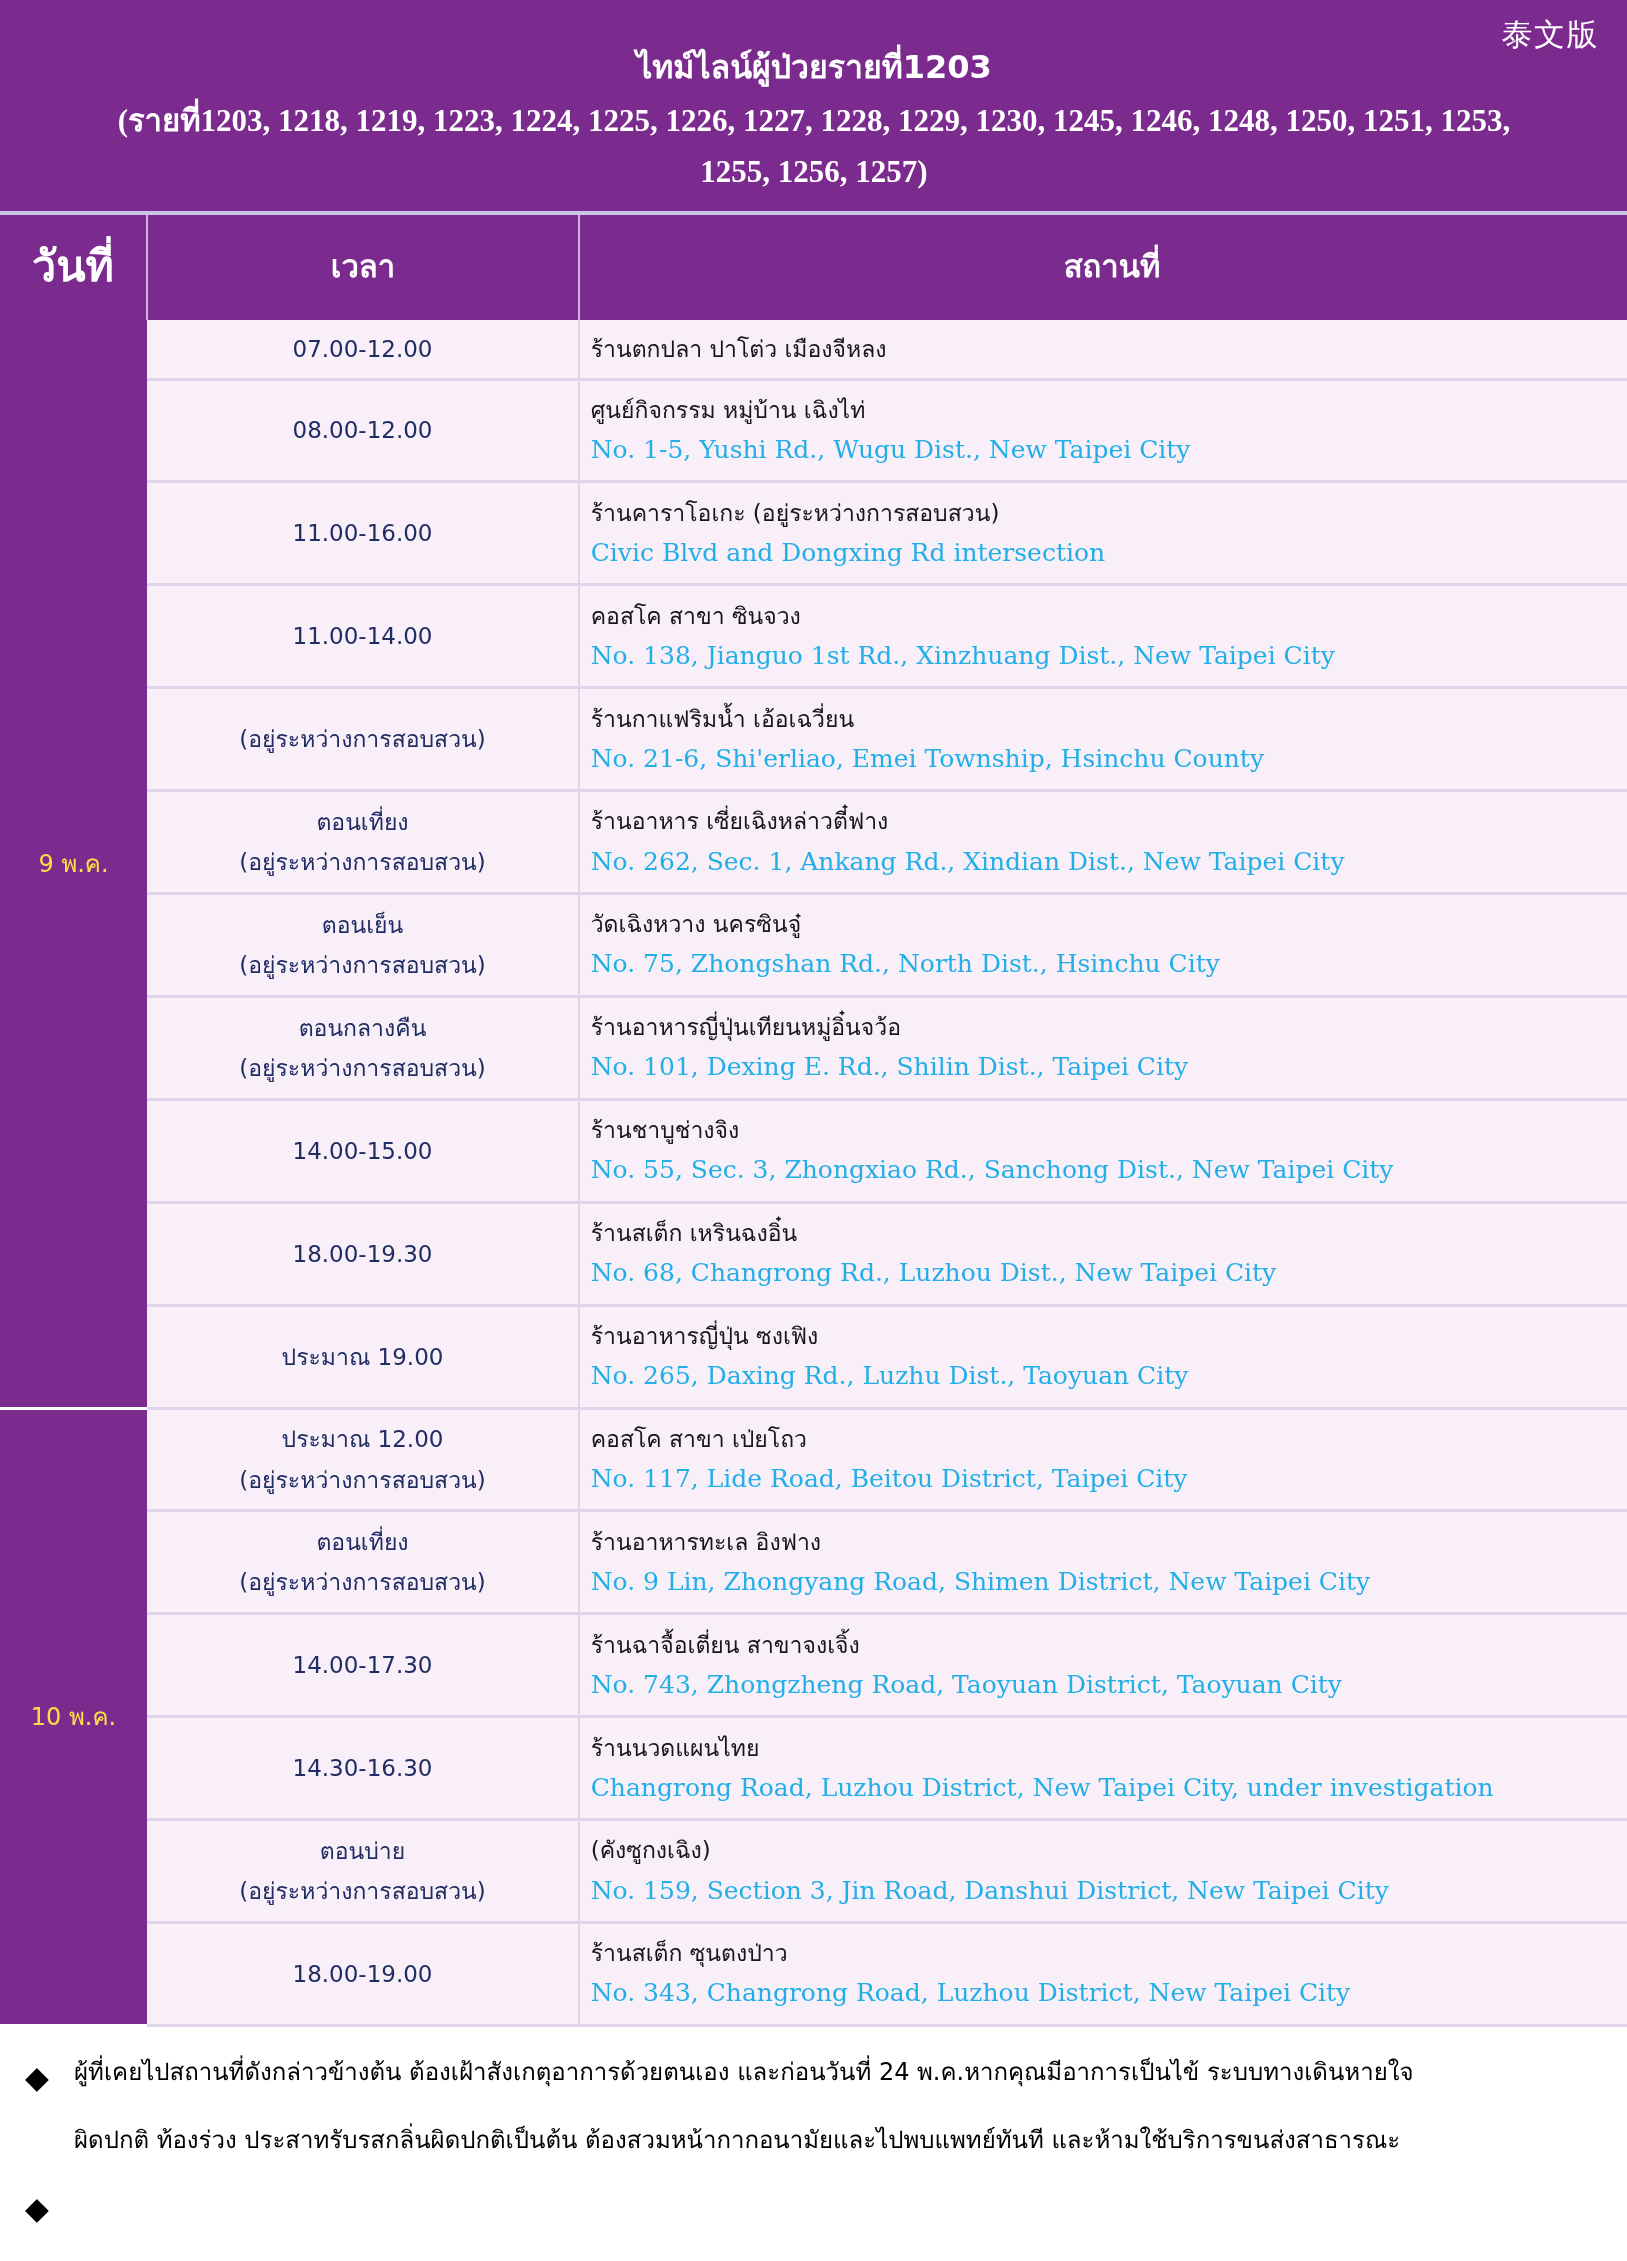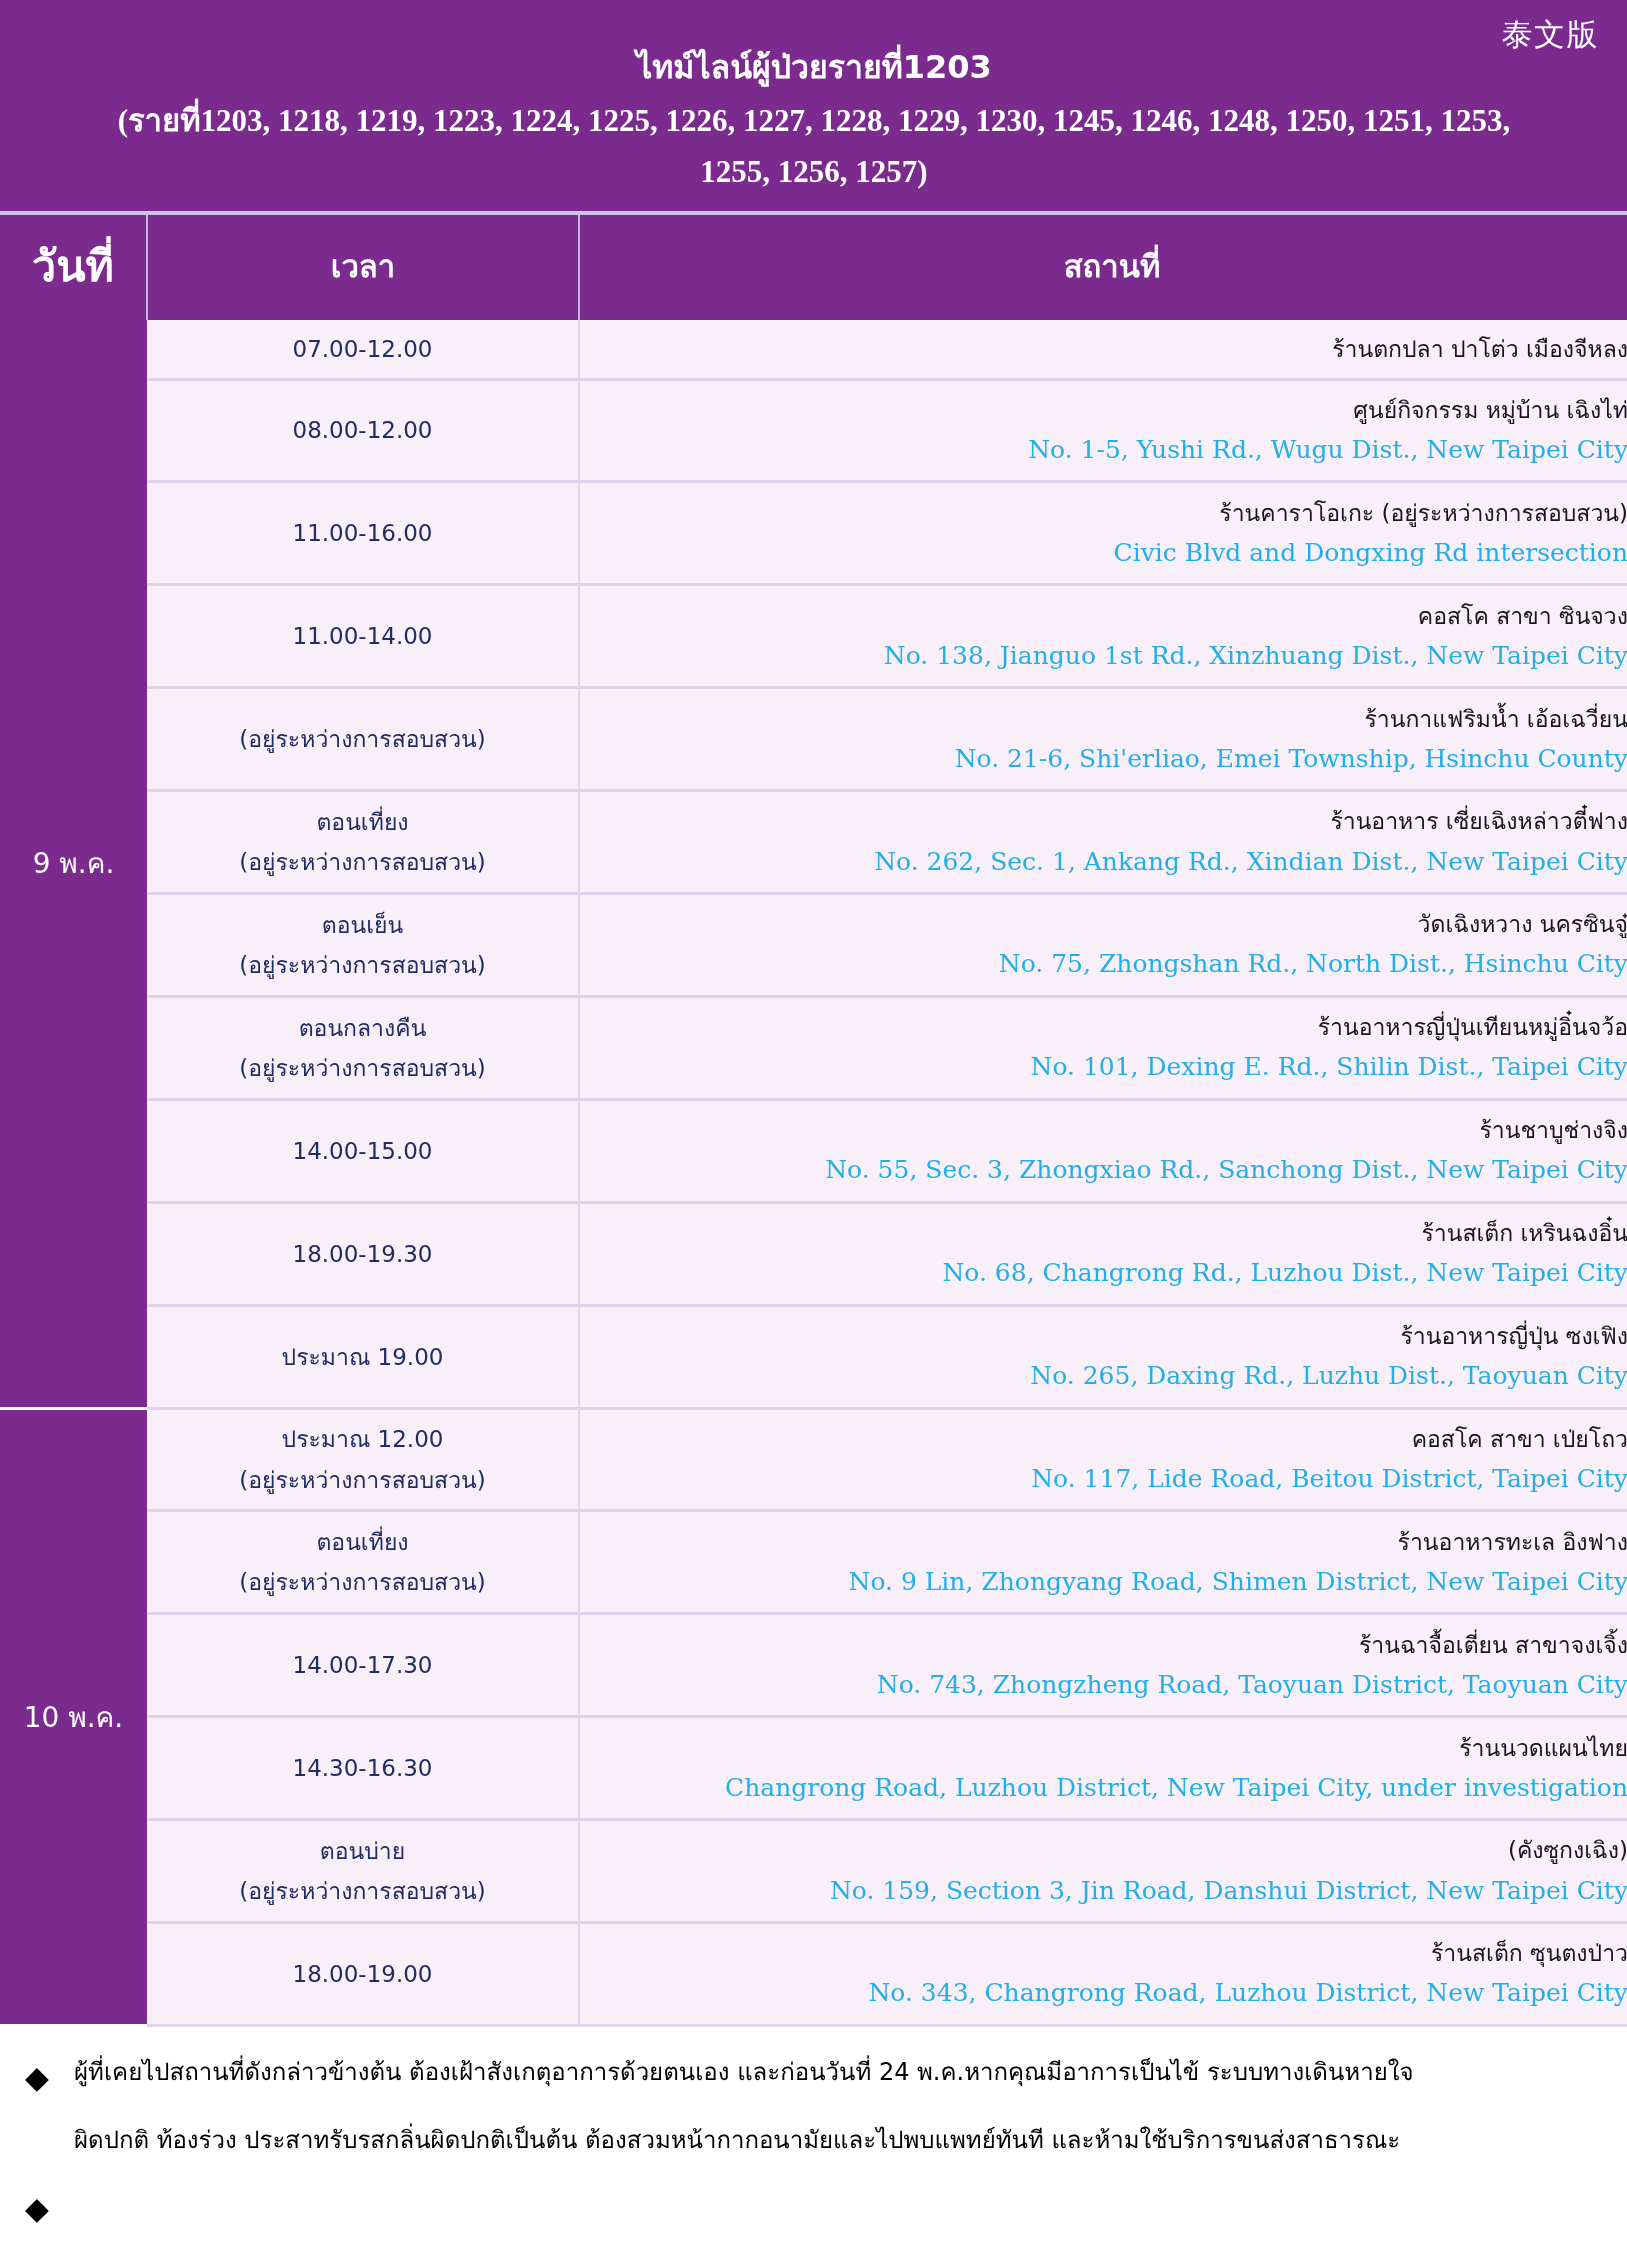--- a/index.html
+++ b/index.html
@@ -73,22 +73,22 @@
     font-weight: bold;
     padding: 17px 0 20px 0;
     border-right: 2.3px solid #C8B6DE;
     vertical-align: middle;
   }
   .th-cell:last-child { border-right: none; padding-left: 16px; }
   .th-date { font-size: 43px; }
 
   .date-cell {
     background: #7B2A8E;
-    color: #ffffff;
-    font-size: 28px;
+    color: #fde047;
+    font-size: 24px;
     text-align: center;
     vertical-align: middle;
     font-weight: normal;
     border-bottom: 3.1px solid #ffffff;
   }
 
   .time-cell {
     background: #F8EFF9;
     color: #1F2D63;
     font-size: 23px;
@@ -98,21 +98,20 @@
     border-right: 2.3px solid #DFD4EC;
     border-bottom: 3.1px solid #DFD4EC;
     padding: 7.7px 4.6px;
   }
 
   .place-cell {
     background: #F8EFF9;
     vertical-align: middle;
     border-bottom: 3.1px solid #DFD4EC;
     padding: 9.2px 0 9.2px 10.7px;
-    text-align: right;
   }
   .place-th {
     color: #16161D;
     font-size: 23px;
     line-height: 1.5;
     padding: 3.1px 0 1.5px 0;
   }
   .place-en {
     color: #22AEE6;
     font-size: 25px;

